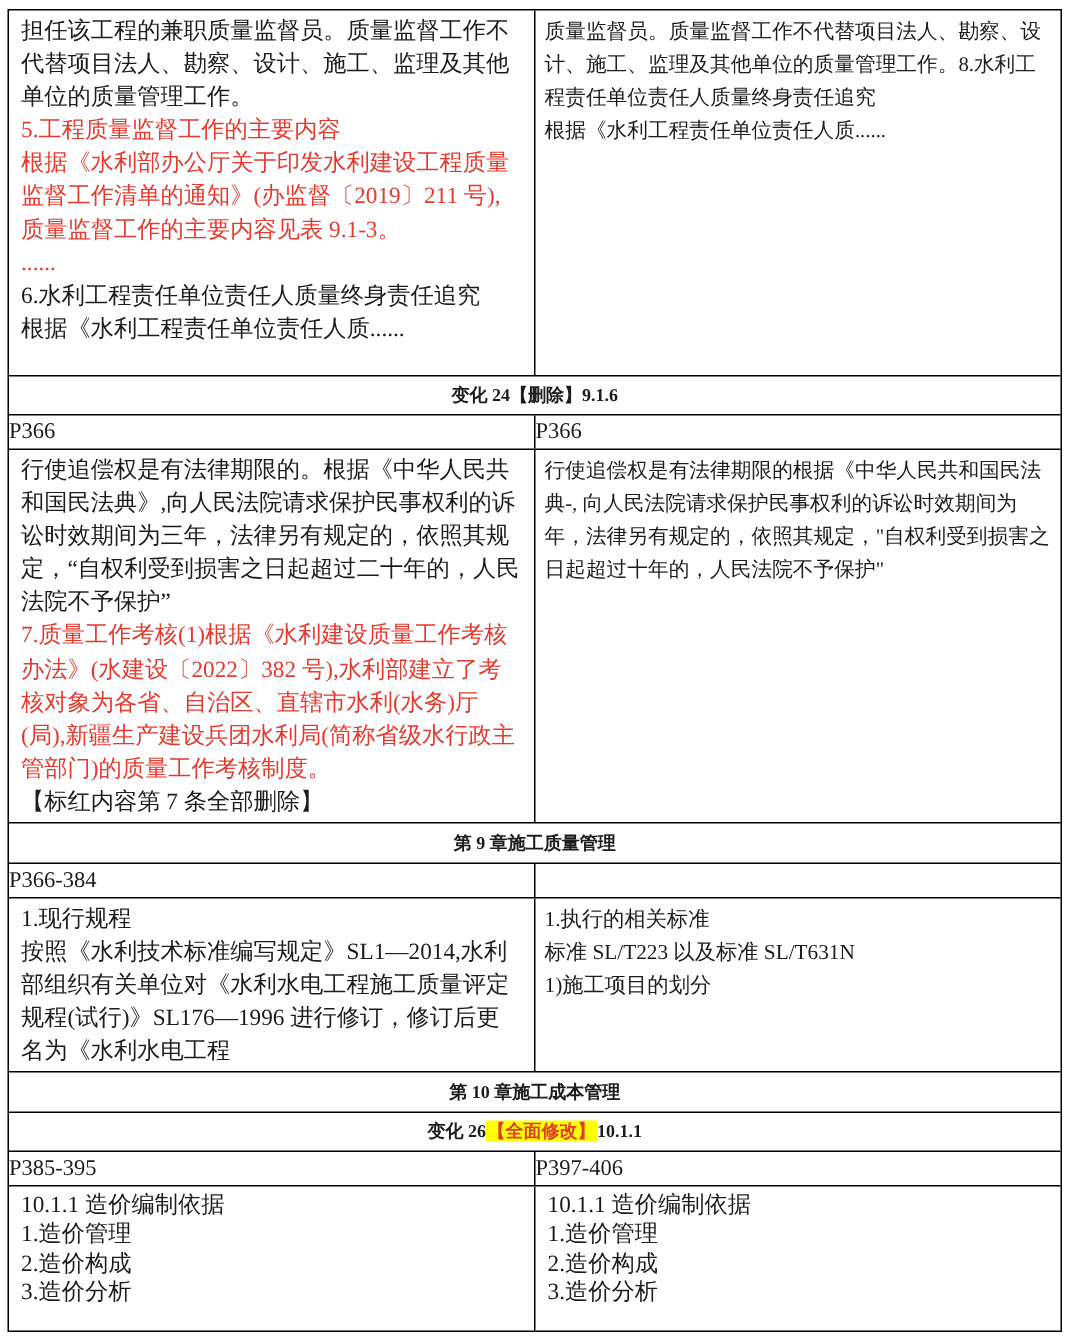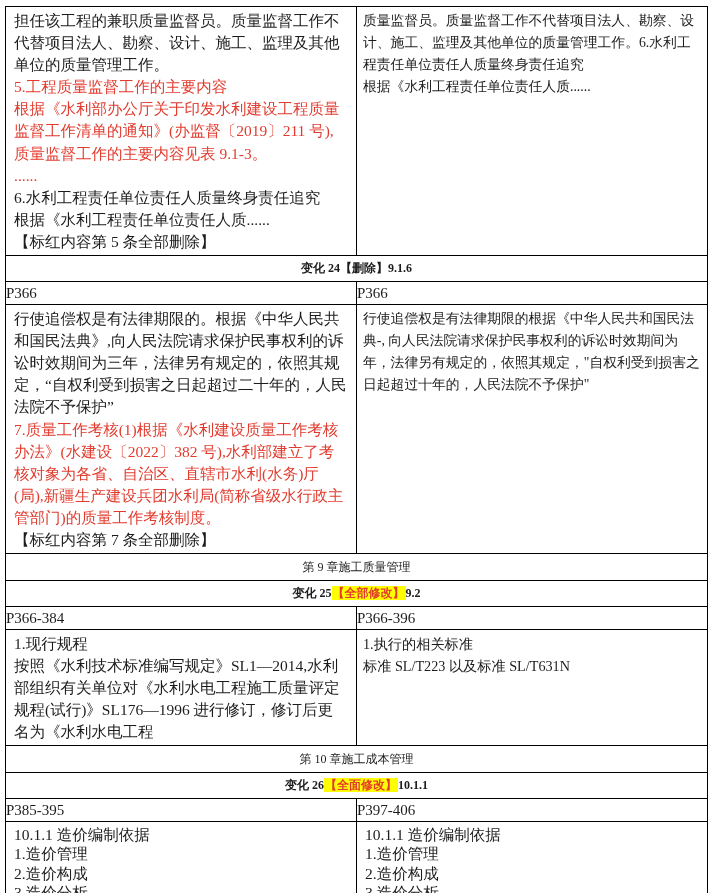--- a/index.html
+++ b/index.html
@@ -39,21 +39,21 @@
   .sec3 .left{font-size:15.5px;line-height:22px;}
   .sec3 .right{font-size:14.2px;line-height:22px;padding-left:6px;}
   .sec4{min-height:96px;}
   .sec4 .left,.sec4 .right{font-size:15.5px;line-height:19.3px;}
   .center-row{
     text-align:center;
     font-size:12px;
     line-height:23px;
     padding:1px 0;
   }
-  .center-row.chapter{font-weight:normal;line-height:24px;text-align:center;}
+  .center-row.chapter{font-weight:bold;line-height:24px;text-align:center;}
   .center-row.change{font-weight:bold;}
   .hl-badge{
     background:var(--hl);
     color:var(--red);
     padding:0 1px;
   }
   .pages-row .cell{
     font-size:15px;
     line-height:22px;
     padding:0;
@@ -65,24 +65,23 @@
 <div class="doc-table">
 
   <div class="row two-col sec1">
     <div class="cell left body-cell">
         <div class="para">担任该工程的兼职质量监督员。质量监督工作不代替项目法人、勘察、设计、施工、监理及其他单位的质量管理工作。</div>
         <div class="para red">5.工程质量监督工作的主要内容</div>
         <div class="para red">根据《水利部办公厅关于印发水利建设工程质量监督工作清单的通知》(办监督〔2019〕211 号),质量监督工作的主要内容见表 9.1-3。</div>
         <div class="para red">......</div>
         <div class="para">6.水利工程责任单位责任人质量终身责任追究</div>
         <div class="para">根据《水利工程责任单位责任人质......</div>
-        <div class="para">【标红内容第 5 条全部删除】</div>
       </div>
     <div class="cell right body-cell">
-        <div class="para">质量监督员。质量监督工作不代替项目法人、勘察、设计、施工、监理及其他单位的质量管理工作。6.水利工程责任单位责任人质量终身责任追究</div>
+        <div class="para">质量监督员。质量监督工作不代替项目法人、勘察、设计、施工、监理及其他单位的质量管理工作。8.水利工程责任单位责任人质量终身责任追究</div>
         <div class="para">根据《水利工程责任单位责任人质......</div>
       </div>
   </div>
 
   <div class="row center-row change">
     <span>变化 24</span><span>【删除】</span><span>9.1.6</span>
   </div>
 
   <div class="row two-col pages-row">
     <div class="cell left">P366</div>
@@ -97,37 +96,34 @@
       </div>
     <div class="cell right body-cell">
         <div class="para">行使追偿权是有法律期限的根据《中华人民共和国民法典-, 向人民法院请求保护民事权利的诉讼时效期间为年，法律另有规定的，依照其规定，"自权利受到损害之日起超过十年的，人民法院不予保护"</div>
       </div>
   </div>
 
   <div class="row center-row chapter">
     <span>第 9 章施工质量管理</span>
   </div>
 
-  <div class="row center-row change">
-    <span>变化 25</span><span class="hl-badge">【全部修改】</span><span>9.2</span>
-  </div>
 
   <div class="row two-col pages-row">
     <div class="cell left">P366-384</div>
-    <div class="cell right">P366-396</div>
   </div>
 
   <div class="row two-col sec3">
     <div class="cell left body-cell">
         <div class="para">1.现行规程</div>
         <div class="para">按照《水利技术标准编写规定》SL1—2014,水利部组织有关单位对《水利水电工程施工质量评定规程(试行)》SL176—1996 进行修订，修订后更名为《水利水电工程</div>
       </div>
     <div class="cell right body-cell">
         <div class="para">1.执行的相关标准</div>
         <div class="para">标准 SL/T223 以及标准 SL/T631N</div>
+        <div class="para">1)施工项目的划分</div>
       </div>
   </div>
 
   <div class="row center-row chapter">
     <span>第 10 章施工成本管理</span>
   </div>
 
   <div class="row center-row change">
     <span>变化 26</span><span class="hl-badge">【全面修改】</span><span>10.1.1</span>
   </div>

